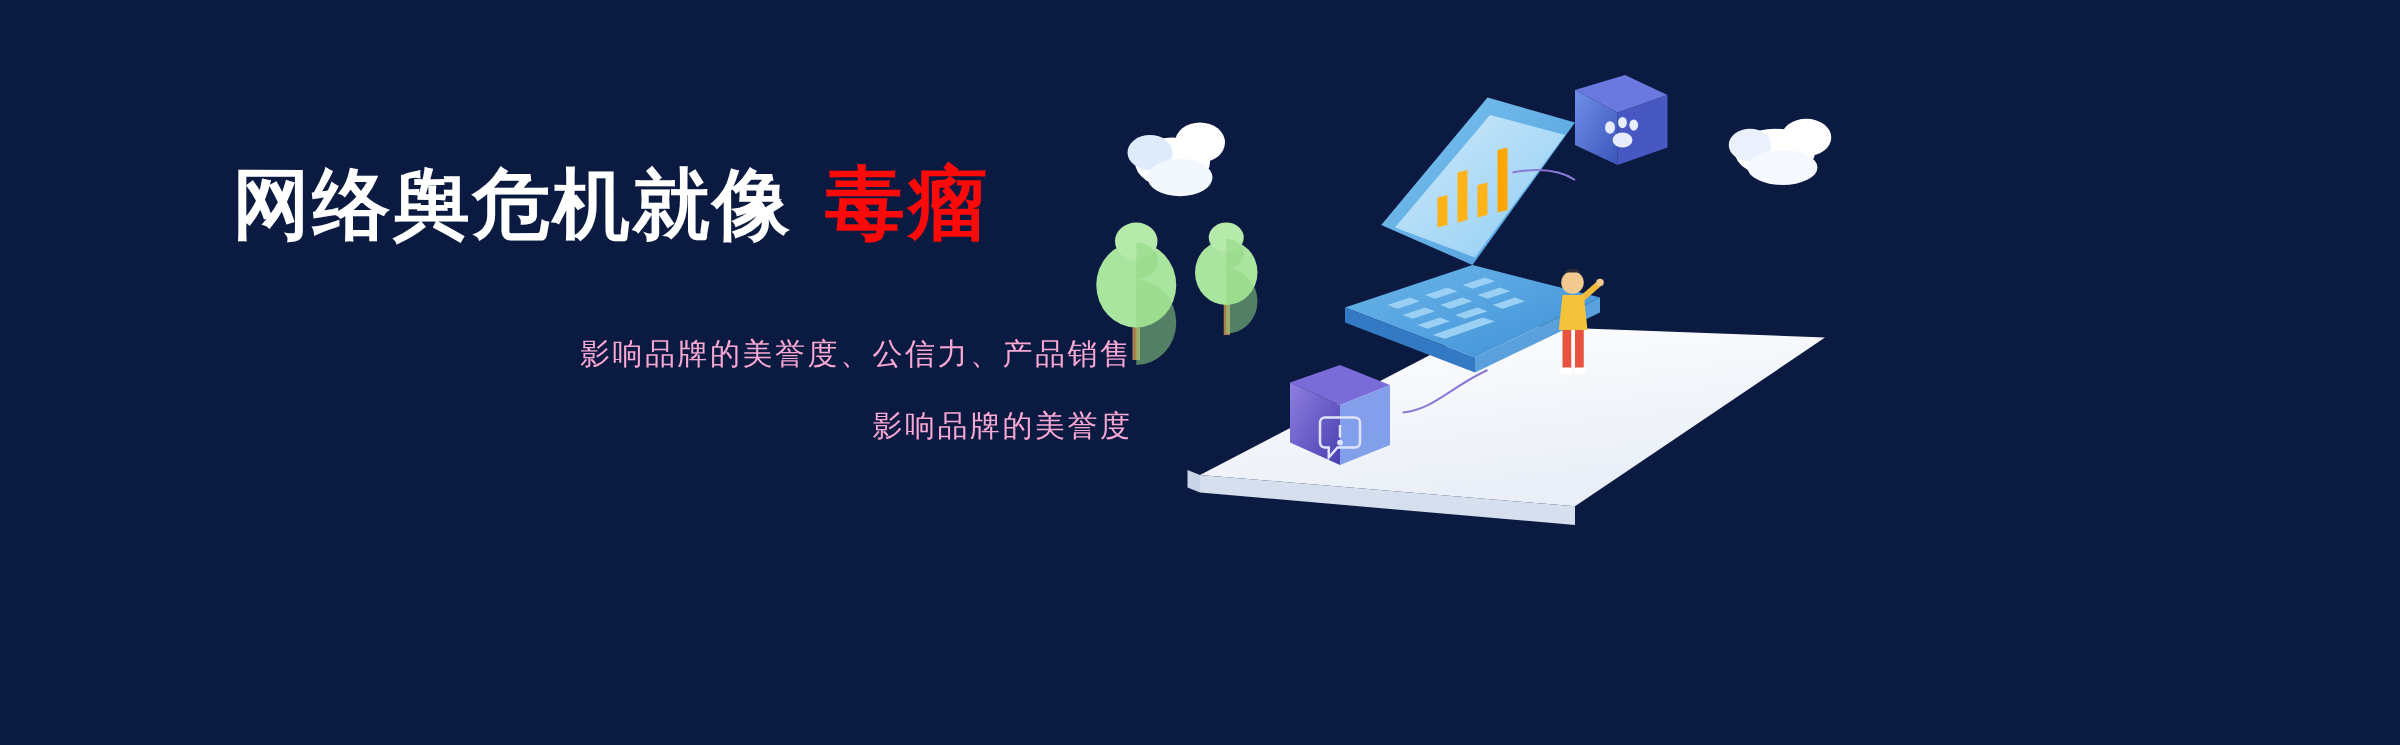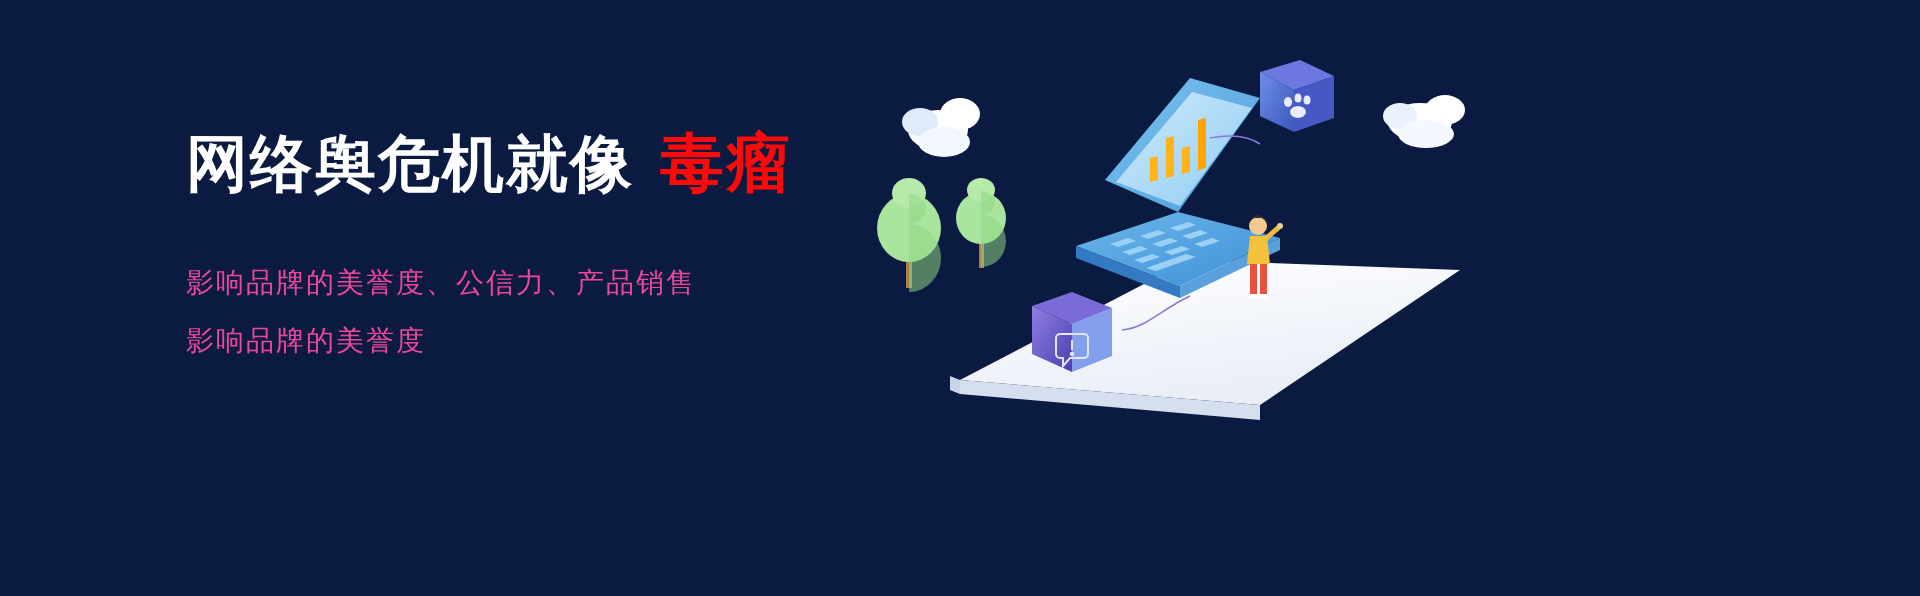--- a/index.html
+++ b/index.html
@@ -38,25 +38,26 @@
   }
   .headline .hl-accent {
     color: #fb0a09;
     margin-left: 26px;
     font-size: 64px;
   }
   .subtitle {
     margin-top: 56px;
   }
   .sub-line {
-    color: #ec4899;
-    font-size: 28px;
+    color: #f9a8d4;
+    font-size: 24px;
     letter-spacing: 2px;
     line-height: 58px;
     white-space: nowrap;
+    text-align: right;
   }
 
   
   .illustration {
     position: absolute;
     left: 860px;
     top: 60px;
     width: 640px;
     height: 400px;
   }

